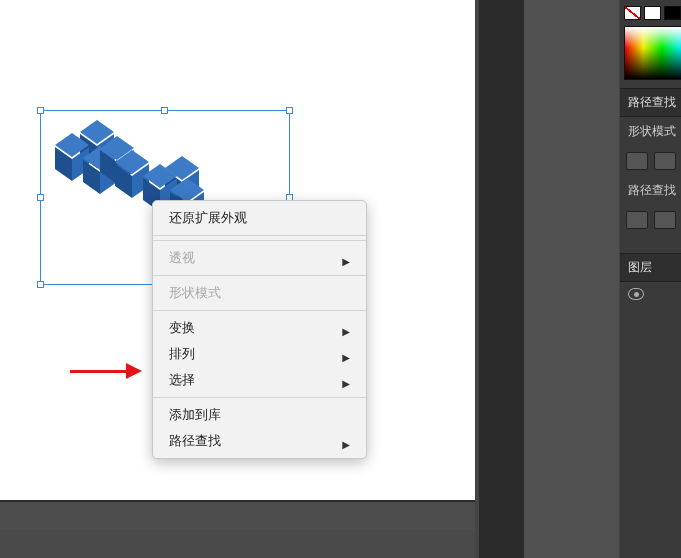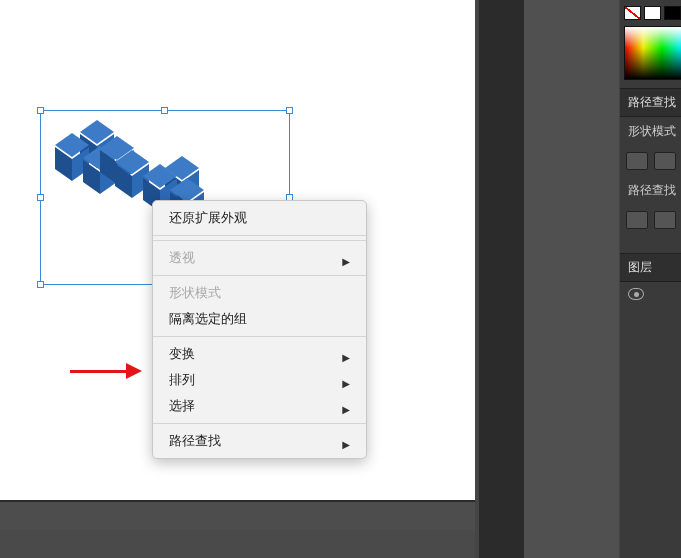--- a/index.html
+++ b/index.html
@@ -172,37 +172,37 @@
   <div class="menu-sep"></div>
   <div class="menu-sep"></div>
   <div class="menu-item disabled">
       <span>透视</span>
       <span class="submenu-arrow">▶</span>
     </div>
   <div class="menu-sep"></div>
   <div class="menu-item disabled">
       <span>形状模式</span>
     </div>
-  <div class="menu-item">
-      <span>隔离选定的组</span>
-    </div>
   <div class="menu-sep"></div>
   <div class="menu-item">
       <span>变换</span>
       <span class="submenu-arrow">▶</span>
     </div>
   <div class="menu-item">
       <span>排列</span>
       <span class="submenu-arrow">▶</span>
     </div>
   <div class="menu-item">
       <span>选择</span>
       <span class="submenu-arrow">▶</span>
     </div>
   <div class="menu-sep"></div>
+  <div class="menu-item">
+      <span>添加到库</span>
+    </div>
   <div class="menu-item">
       <span>路径查找</span>
       <span class="submenu-arrow">▶</span>
     </div>
 
 </div>
 
 <div class="arrow-anno">
   <div class="arrow-line"></div>
   <div class="arrow-head"></div>

